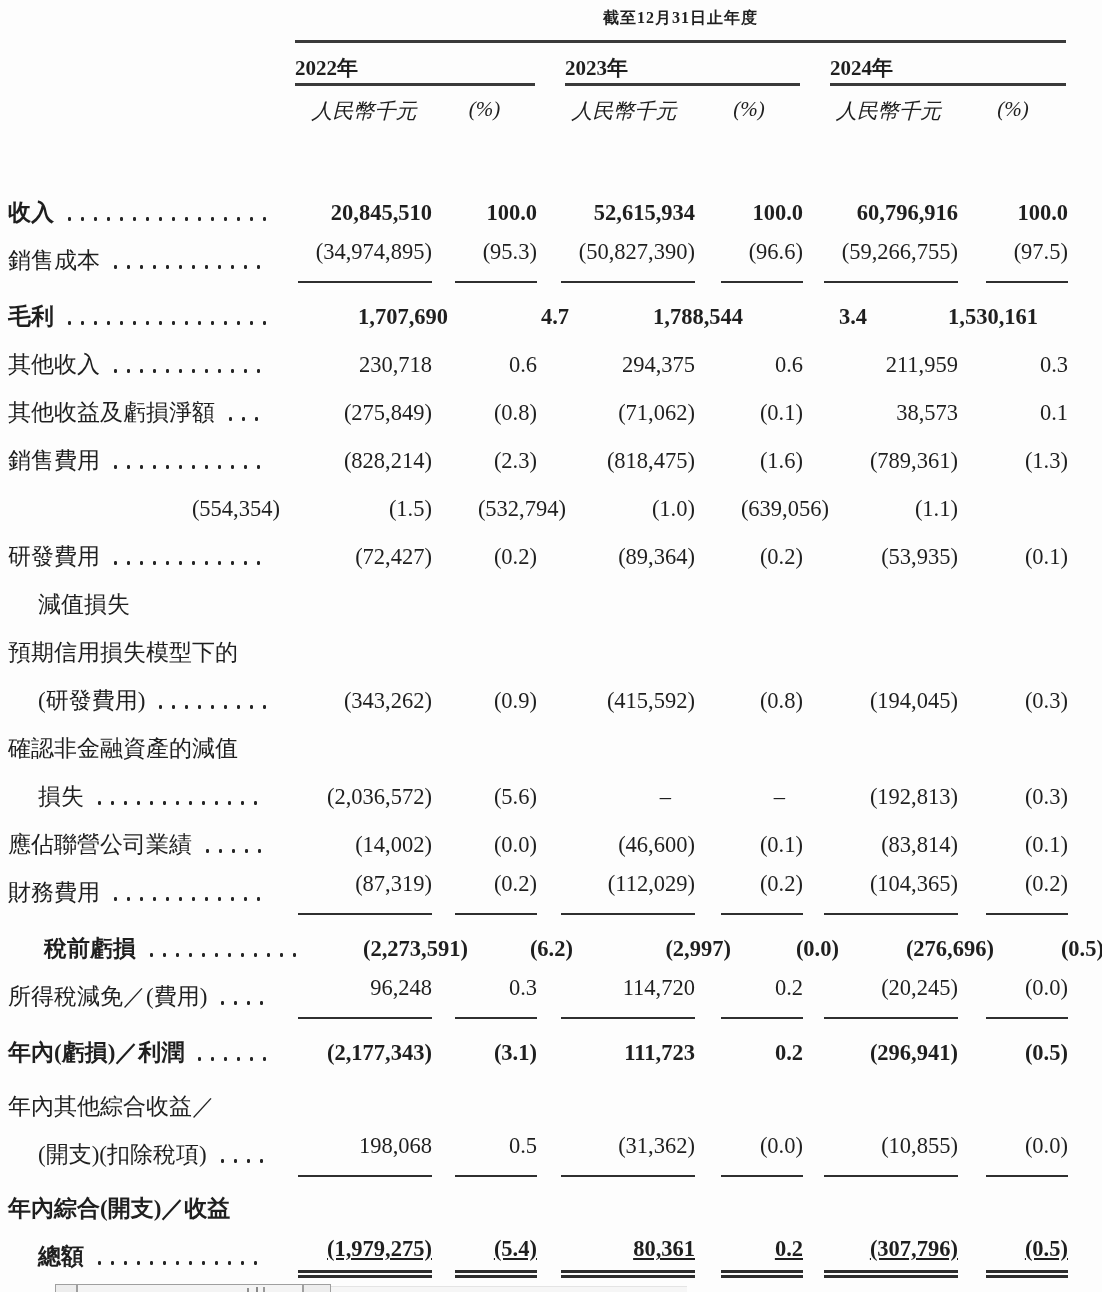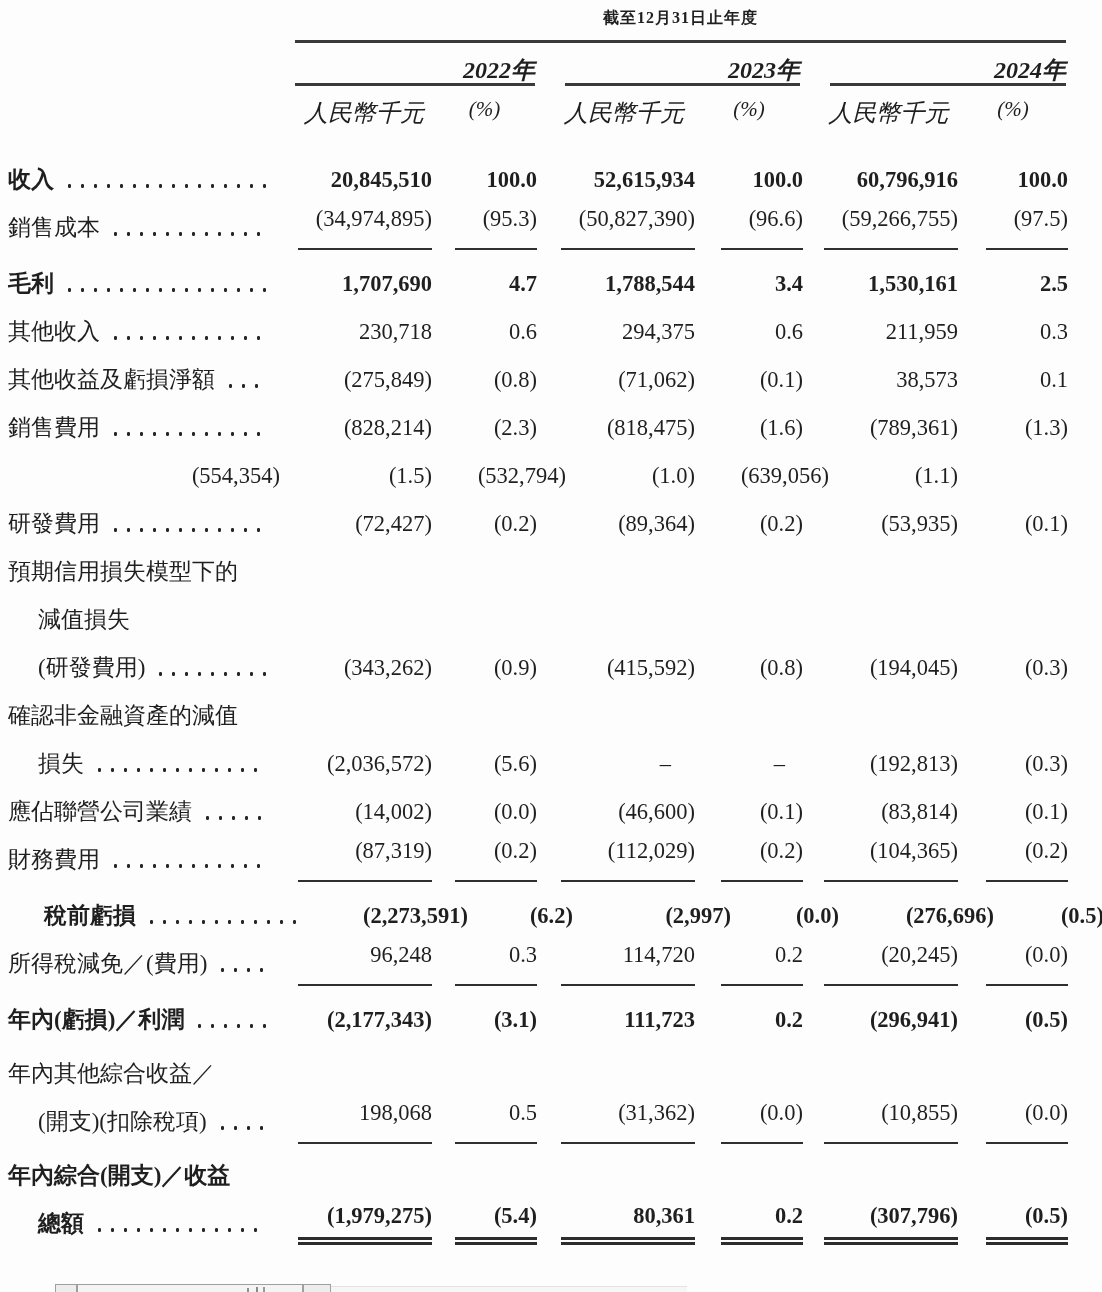--- a/index.html
+++ b/index.html
@@ -11,49 +11,49 @@
   
   .period-title{
     position:absolute;left:295px;top:8px;width:771px;
     text-align:center;font-size:16px;font-weight:700;letter-spacing:1px;
   }
   .rule{position:absolute;height:3px;background:#3a3a3a;}
   .top-rule{left:295px;top:40px;width:771px;}
   .yr-rule-0{left:295px;top:83px;width:240px;}
   .yr-rule-1{left:565px;top:83px;width:235px;}
   .yr-rule-2{left:830px;top:83px;width:236px;}
-  .year{position:absolute;top:54px;text-align:right;font-size:24px;font-weight:700;font-style:italic;}
+  .year{position:absolute;top:54px;text-align:left;font-size:21px;font-weight:700;}
   .year-0{left:295px;width:240px;}
   .year-1{left:565px;width:235px;}
   .year-2{left:830px;width:236px;}
   .grid{
     display:grid;
     grid-template-columns:272px 152px 105px 158px 108px 155px 110px;
     padding-left:8px;
   }
   .unit-row{position:absolute;top:97px;left:0;right:0;}
-  .unit{grid-column:auto;text-align:center;font-style:italic;font-size:24px;transform:translateX(8px);}
+  .unit{grid-column:auto;text-align:center;font-style:italic;font-size:21px;transform:translateX(8px);}
   .pcth{text-align:center;font-style:italic;font-size:21px;}
   
-  .tbody{position:absolute;top:156px;left:0;right:0;}
+  .tbody{position:absolute;top:189px;left:0;right:0;}
   .line{height:48px;align-items:center;}
   .lbl{display:flex;align-items:flex-end;font-size:23px;overflow:visible;white-space:nowrap;}
   .txt{line-height:1.15;}
   .indent .txt{padding-left:30px;}
   .leader{
     flex:1;height:4px;margin:0 14px 5px 9px;
     background-image:radial-gradient(circle,#262626 1.7px,transparent 2px);
     background-size:13px 4px;background-repeat:repeat-x;background-position:left bottom;
   }
   .val{font-size:22.5px;text-align:right;white-space:nowrap;}
   .vspan{display:inline-block;text-align:right;line-height:1.15;}
   .amt .vspan{min-width:134px;}
   .pct .vspan{min-width:82px;}
   .u1 .vspan{border-bottom:2.5px solid #2f2f2f;padding-bottom:17px;}
-  .u2 .vspan{border-bottom:8px double #2d2d2d;padding-bottom:8px;}
+  .u2 .vspan{border-bottom:8px double #2d2d2d;padding-bottom:8px;text-decoration:underline;}
   .bold .txt,.bold .val{font-weight:700;}
   .dash-a{padding-right:26px;}
   .dash-p{padding-right:18px;}
   
   .artifact{position:absolute;left:55px;bottom:0;height:8px;display:flex;align-items:flex-start;}
   .a-box{border:1px solid #9f9f9f;border-bottom:none;height:8px;box-sizing:border-box;background:#ededed;}
   .a1{width:22px;}
   .a2{width:226px;background:#f4f4f4;position:relative;}
   .a2::after{content:"";position:absolute;left:178px;top:2px;width:2px;height:5px;background:#8a8a8a;
              box-shadow:7px 0 0 #9a9a9a,-9px 1px 0 #909090;}
@@ -103,21 +103,21 @@
           <span class="txt">銷售成本</span>
           <span class="leader"></span>
         </div>
         <div class="val amt"><span class="vspan">(34,974,895)</span></div>
         <div class="val pct"><span class="vspan">(95.3)</span></div>
         <div class="val amt"><span class="vspan">(50,827,390)</span></div>
         <div class="val pct"><span class="vspan">(96.6)</span></div>
         <div class="val amt"><span class="vspan">(59,266,755)</span></div>
         <div class="val pct"><span class="vspan">(97.5)</span></div>
       </div>
-      <div class="line grid bold" style="margin-top: 8px;">
+      <div class="line grid bold" style="margin-top: 8px; gap: 16px;">
         <div class="lbl">
           <span class="txt">毛利</span>
           <span class="leader"></span>
         </div>
         <div class="val amt"><span class="vspan">1,707,690</span></div>
         <div class="val pct"><span class="vspan">4.7</span></div>
         <div class="val amt"><span class="vspan">1,788,544</span></div>
         <div class="val pct"><span class="vspan">3.4</span></div>
         <div class="val amt"><span class="vspan">1,530,161</span></div>
         <div class="val pct"><span class="vspan">2.5</span></div>
@@ -171,28 +171,28 @@
           <span class="txt">研發費用</span>
           <span class="leader"></span>
         </div>
         <div class="val amt"><span class="vspan">(72,427)</span></div>
         <div class="val pct"><span class="vspan">(0.2)</span></div>
         <div class="val amt"><span class="vspan">(89,364)</span></div>
         <div class="val pct"><span class="vspan">(0.2)</span></div>
         <div class="val amt"><span class="vspan">(53,935)</span></div>
         <div class="val pct"><span class="vspan">(0.1)</span></div>
       </div>
+      <div class="line grid indent">
+        <div class="lbl">
+          <span class="txt">減值損失</span>
+        </div>
+      </div>
       <div class="line grid">
         <div class="lbl">
           <span class="txt">預期信用損失模型下的</span>
-        </div>
-      </div>
-      <div class="line grid indent">
-        <div class="lbl">
-          <span class="txt">減值損失</span>
         </div>
       </div>
       <div class="line grid indent">
         <div class="lbl">
           <span class="txt">(研發費用)</span>
           <span class="leader"></span>
         </div>
         <div class="val amt"><span class="vspan">(343,262)</span></div>
         <div class="val pct"><span class="vspan">(0.9)</span></div>
         <div class="val amt"><span class="vspan">(415,592)</span></div>

